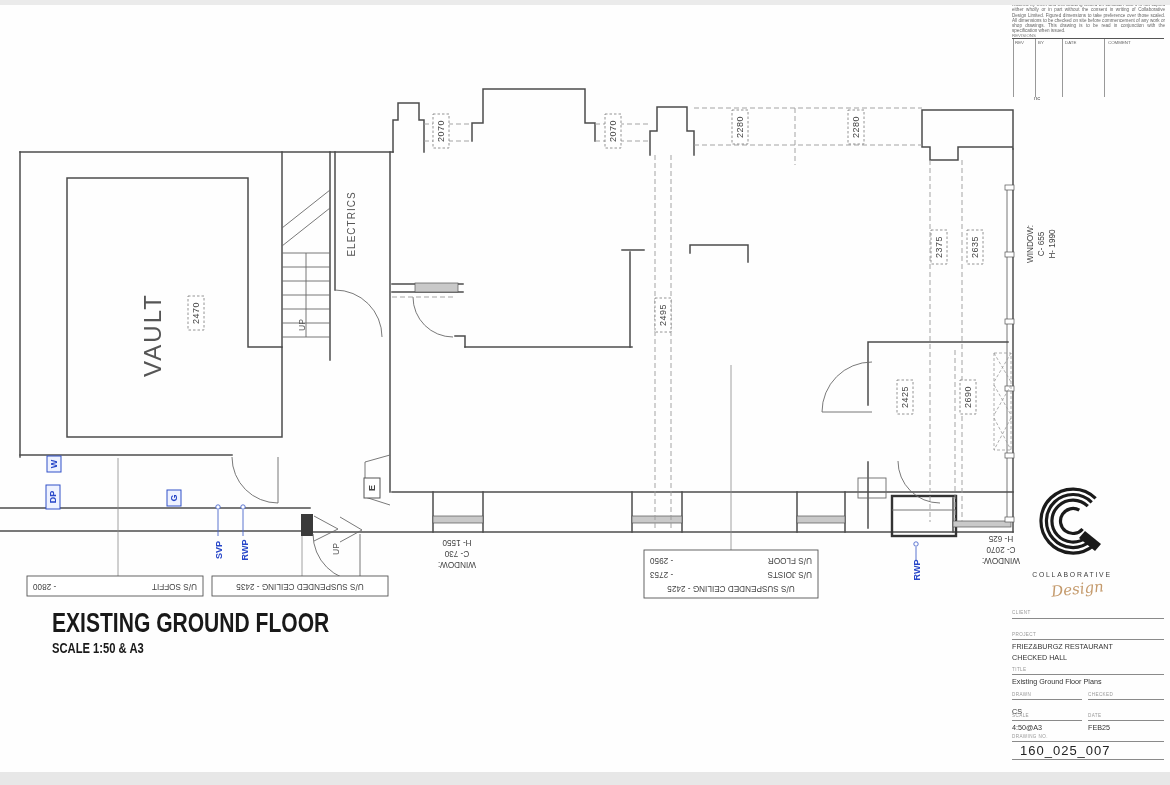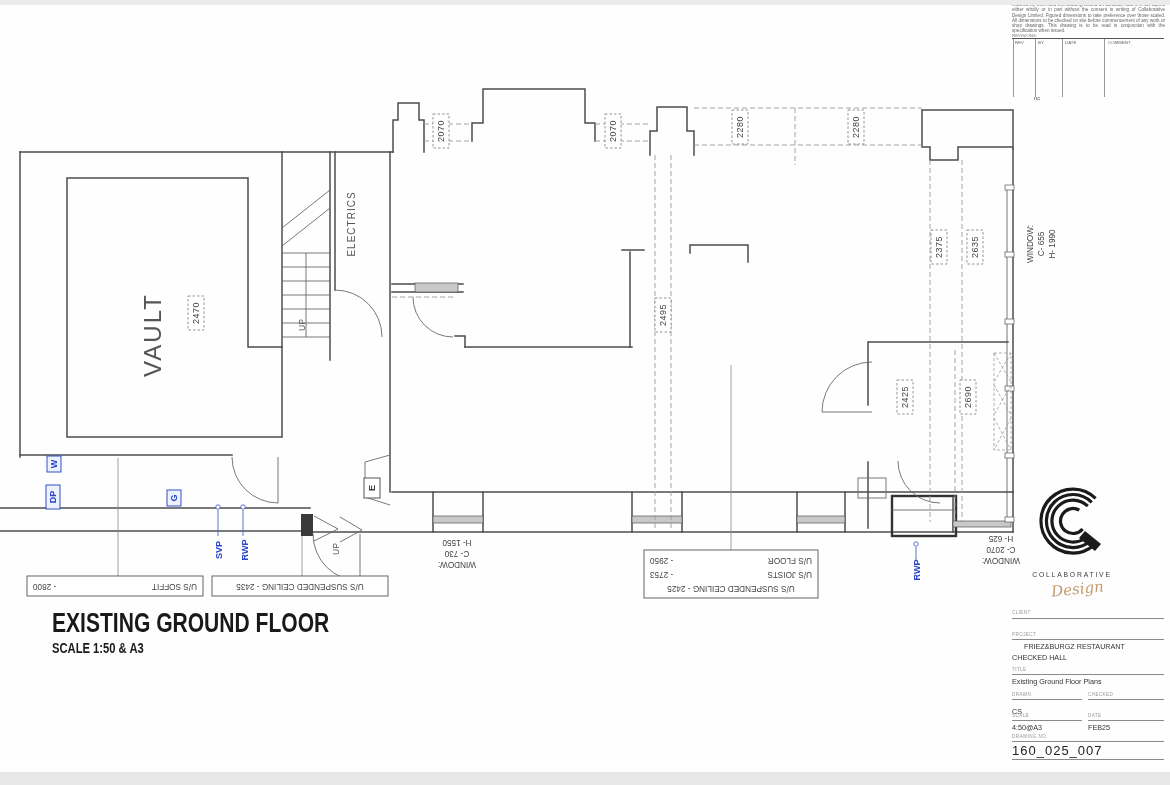--- a/index.html
+++ b/index.html
@@ -314,21 +314,21 @@
     <div class="rev-v" style="left:92px"></div>
   </div>
   <div class="margin-note">nc</div>
 
   <div class="tb">
     <span class="tb-label" style="left:0;top:0">CLIENT</span>
     <div class="tb-line" style="top:8px"></div>
 
     <span class="tb-label" style="left:0;top:22px">PROJECT</span>
     <div class="tb-line" style="top:29px"></div>
-    <span class="tb-value" style="left:12px;top:32px">FRIEZ&amp;BURGZ RESTAURANT</span>
+    <span class="tb-value" style="left:0;top:32px">FRIEZ&amp;BURGZ RESTAURANT</span>
     <span class="tb-value" style="left:0;top:43px">CHECKED HALL</span>
 
     <span class="tb-label" style="left:0;top:57px">TITLE</span>
     <div class="tb-line" style="top:64px"></div>
     <span class="tb-value" style="left:0;top:67px">Existing Ground Floor Plans</span>
 
     <span class="tb-label" style="left:0;top:82px">DRAWN</span>
     <span class="tb-label" style="left:76px;top:82px">CHECKED</span>
     <div class="tb-line hl" style="top:89px"></div>
     <div class="tb-line hr" style="top:89px"></div>
@@ -336,19 +336,19 @@
 
     <span class="tb-label" style="left:0;top:103px">SCALE</span>
     <span class="tb-label" style="left:76px;top:103px">DATE</span>
     <div class="tb-line hl" style="top:110px"></div>
     <div class="tb-line hr" style="top:110px"></div>
     <span class="tb-value" style="left:0;top:113px">4:50@A3</span>
     <span class="tb-value" style="left:76px;top:113px">FEB25</span>
 
     <span class="tb-label" style="left:0;top:124px">DRAWING NO.</span>
     <div class="tb-line" style="top:131px"></div>
-    <span class="tb-num" style="left:0;top:133px">160_025_007</span>
+    <span class="tb-num" style="left:8px;top:133px">160_025_007</span>
     <div class="tb-line" style="top:149px"></div>
   </div>
 
   <div class="scan-band-top"></div>
   <div class="scan-band-bottom"></div>
 </div>
 
 </body></html>

